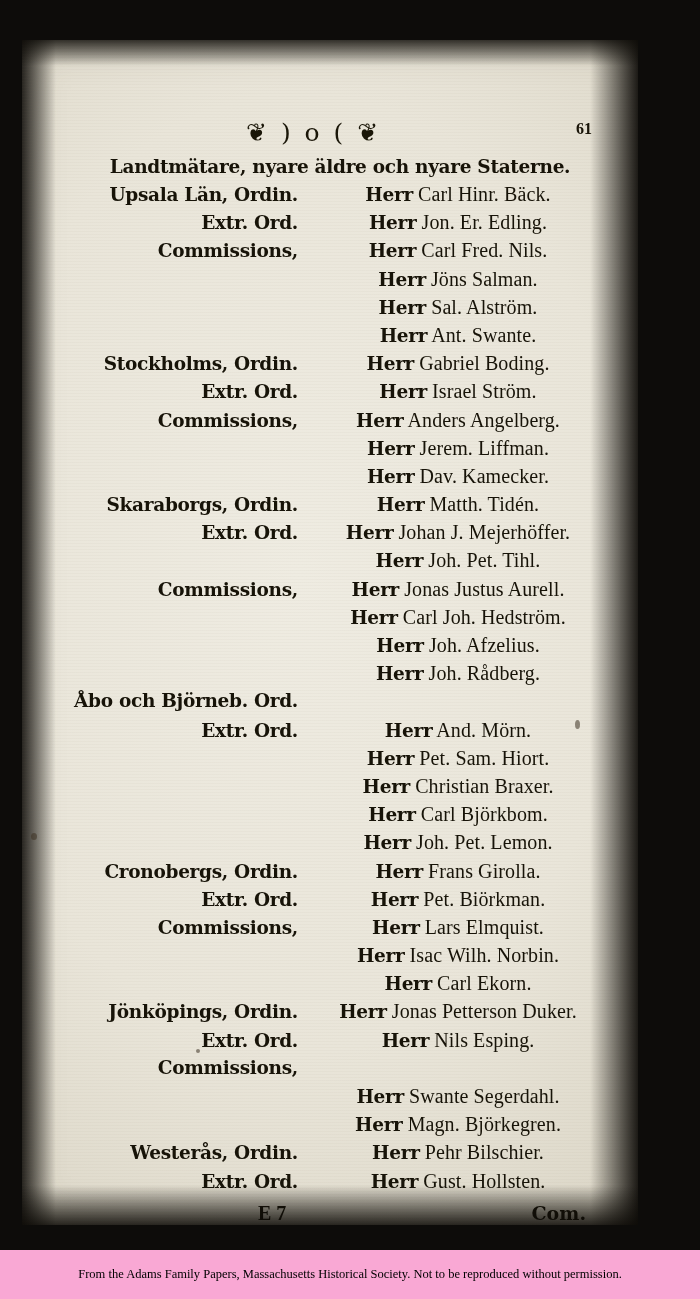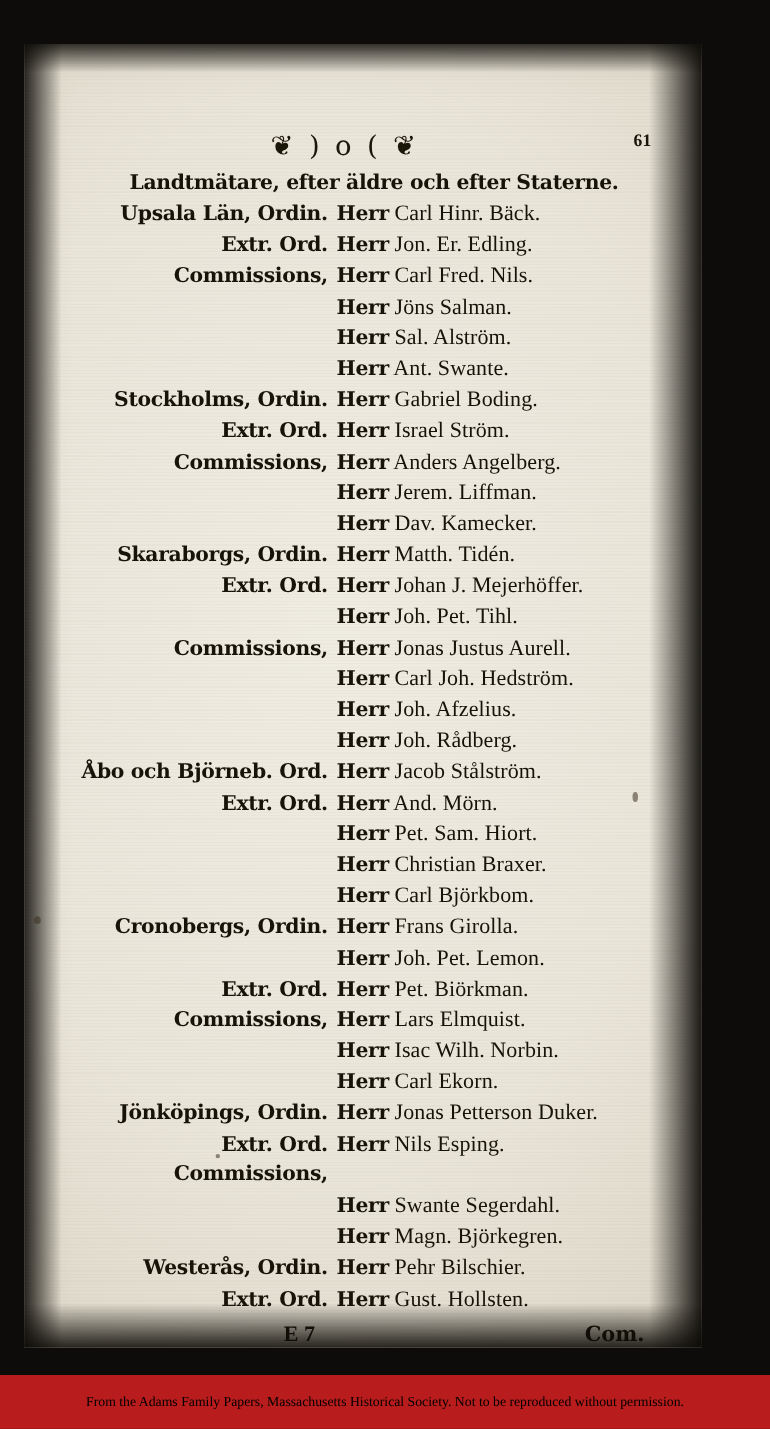--- a/index.html
+++ b/index.html
@@ -124,21 +124,21 @@
     width: 228px;
     text-align: right;
     padding-right: 8px;
     font-size: 19.5px;
     letter-spacing: -0.1px;
     overflow: visible;
   }
   .col-right {
     flex: 1;
     font-size: 19.5px;
-    text-align: left;
+    text-align: center;
   }
   .herr {
     font-size: 18.5px;
   }
   .nm {
     font-family: "Liberation Serif", serif;
     font-size: 20px;
     letter-spacing: 0.1px;
   }
 
@@ -162,21 +162,21 @@
   .sig { font-weight: bold; font-family: "Liberation Serif", serif; }
   .catch { font-family: "DejaVu Serif", serif; font-weight: bold; font-size: 19px; }
 
   
   #credit {
     position: absolute;
     left: 0;
     bottom: 0;
     width: 700px;
     height: 49px;
-    background: #b91c1c;
+    background: #f9a8d4;
     display: flex;
     align-items: center;
     justify-content: center;
     color: #000000;
     font-family: "Liberation Serif", serif;
     font-size: 12.5px;
   }
 
   
   .grain {
@@ -194,21 +194,21 @@
   <div id="page">
     <div class="grain"></div>
 
     <div id="textblock">
 
       <div class="headline">
         <div class="orn">❦ ) o ( ❦</div>
         <div class="folio">61</div>
       </div>
 
-      <div class="subhead fk">Landtmätare, efter äldre och efter Staterne.</div>
+      <div class="subhead fk">Landtmätare, nyare äldre och nyare Staterne.</div>
 
       <div id="entry-list">
           <div class="row">
             <div class="col-left fk">Upsala Län, Ordin.</div>
             <div class="col-right"><span class="herr fk">Herr</span><span class="nm"> Carl Hinr. Bäck.</span></div>
           </div>
           <div class="row">
             <div class="col-left fk">Extr. Ord.</div>
             <div class="col-right"><span class="herr fk">Herr</span><span class="nm"> Jon. Er. Edling.</span></div>
           </div>
@@ -271,45 +271,44 @@
           <div class="row">
             <div class="col-left fk"></div>
             <div class="col-right"><span class="herr fk">Herr</span><span class="nm"> Joh. Afzelius.</span></div>
           </div>
           <div class="row">
             <div class="col-left fk"></div>
             <div class="col-right"><span class="herr fk">Herr</span><span class="nm"> Joh. Rådberg.</span></div>
           </div>
           <div class="row">
             <div class="col-left fk">Åbo och Björneb. Ord.</div>
-            <div class="col-right"><span class="herr fk">Herr</span><span class="nm"> Jacob Stålström.</span></div>
           </div>
           <div class="row">
             <div class="col-left fk">Extr. Ord.</div>
             <div class="col-right"><span class="herr fk">Herr</span><span class="nm"> And. Mörn.</span></div>
           </div>
           <div class="row">
             <div class="col-left fk"></div>
             <div class="col-right"><span class="herr fk">Herr</span><span class="nm"> Pet. Sam. Hiort.</span></div>
           </div>
           <div class="row">
             <div class="col-left fk"></div>
             <div class="col-right"><span class="herr fk">Herr</span><span class="nm"> Christian Braxer.</span></div>
           </div>
           <div class="row">
             <div class="col-left fk"></div>
             <div class="col-right"><span class="herr fk">Herr</span><span class="nm"> Carl Björkbom.</span></div>
+          </div>
+          <div class="row">
+            <div class="col-left fk"></div>
+            <div class="col-right"><span class="herr fk">Herr</span><span class="nm"> Joh. Pet. Lemon.</span></div>
           </div>
           <div class="row">
             <div class="col-left fk">Cronobergs, Ordin.</div>
             <div class="col-right"><span class="herr fk">Herr</span><span class="nm"> Frans Girolla.</span></div>
-          </div>
-          <div class="row">
-            <div class="col-left fk"></div>
-            <div class="col-right"><span class="herr fk">Herr</span><span class="nm"> Joh. Pet. Lemon.</span></div>
           </div>
           <div class="row">
             <div class="col-left fk">Extr. Ord.</div>
             <div class="col-right"><span class="herr fk">Herr</span><span class="nm"> Pet. Biörkman.</span></div>
           </div>
           <div class="row">
             <div class="col-left fk">Commissions,</div>
             <div class="col-right"><span class="herr fk">Herr</span><span class="nm"> Lars Elmquist.</span></div>
           </div>
           <div class="row">

